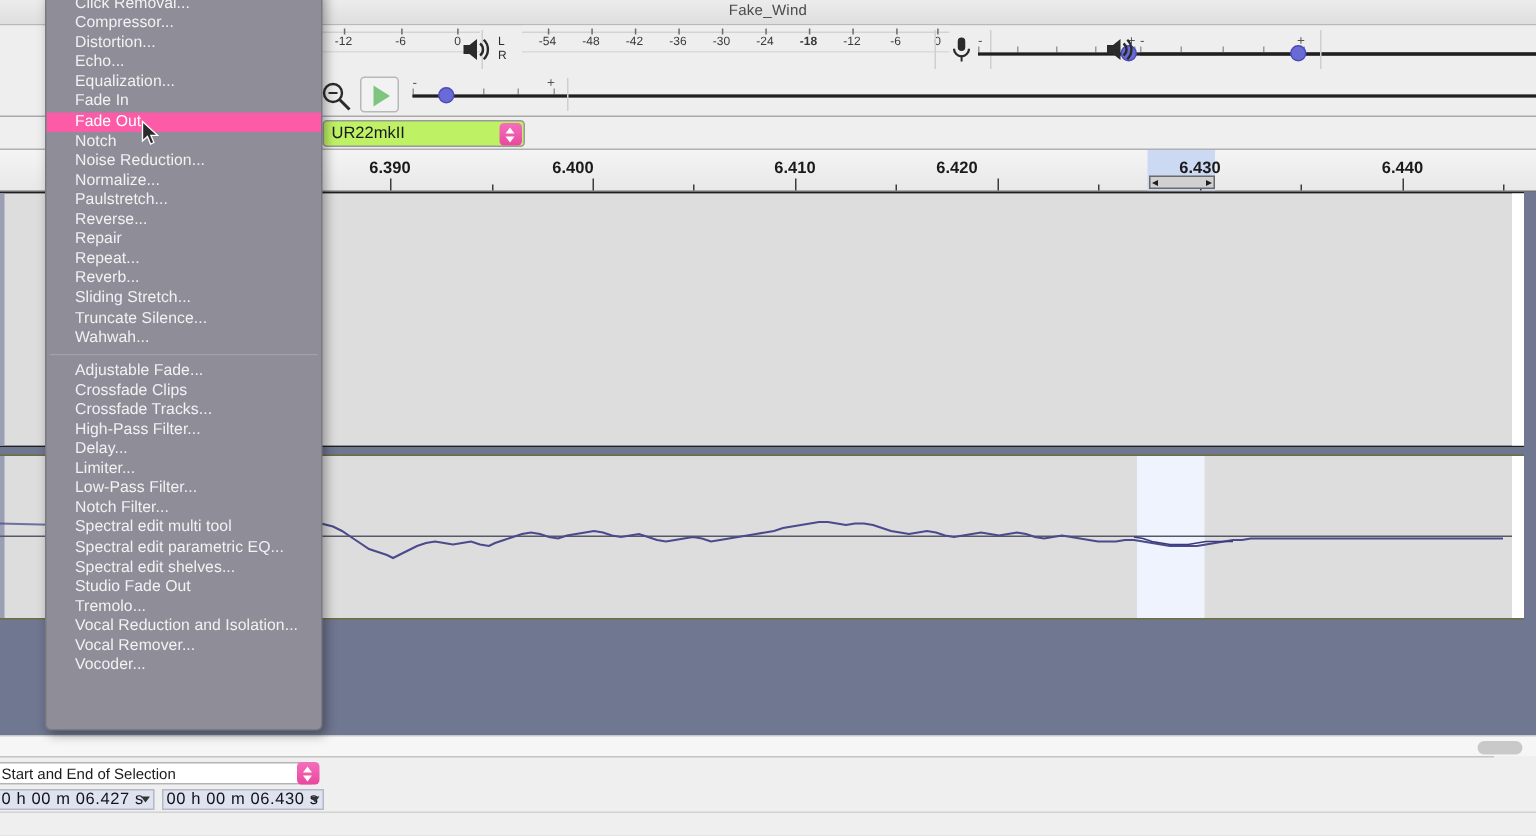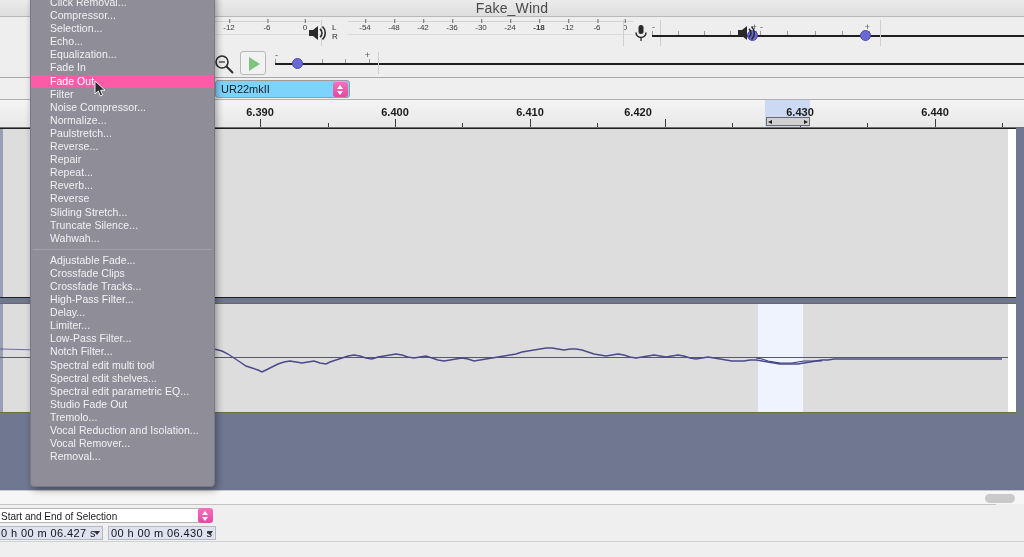--- a/index.html
+++ b/index.html
@@ -15,21 +15,21 @@
     background: #f0eff0;
   }
 
   
   .titlebar {
     position: absolute; left: 0; top: 0; width: 1024px; height: 17px;
     background: linear-gradient(#ececec, #dedede);
     border-bottom: 1px solid #b9b9b9;
   }
   .titlebar-text {
-    text-align: center; font-size: 14px; color: #4b4b4b;
+    text-align: center; font-size: 10px; color: #4b4b4b;
     line-height: 16px; letter-spacing: .2px;
   }
 
   
   .toolbar {
     position: absolute; left: 0; top: 17px; width: 1024px; height: 61px;
     background: #efeeef;
     border-bottom: 1px solid #a9a9a9;
   }
 
@@ -108,21 +108,21 @@
   }
 
   
   .devicebar {
     position: absolute; left: 0; top: 78px; width: 1024px; height: 22px;
     background: #f0eff0;
     border-bottom: 1px solid #b0b0b0;
   }
   .devicefield {
     position: absolute; top: 2px; height: 18px;
-    background: #7dd3fc; border: 1px solid #9a9a9a; border-radius: 3px;
+    background: #bef264; border: 1px solid #9a9a9a; border-radius: 3px;
     font-size: 11px; color: #1b1b1b; line-height: 17px; padding-left: 5px;
   }
   .stepper {
     position: absolute; right: 1px; top: 1px; width: 15px; height: 15px;
     background: linear-gradient(#f56fbb, #e9479f);
     border-radius: 3px;
   }
   .stepper::before, .stepper::after {
     content: ""; position: absolute; left: 4px;
     width: 0; height: 0; border-left: 3.5px solid transparent;
@@ -416,21 +416,21 @@
     <div class="devicefield" style="left:215px; width:135px;">
       <span>UR22mkII</span>
       <span class="stepper"></span>
     </div>
   </div>
 
   <div class="ruler">
     <div class="ruler-sel" style="left:765px; width:45px;"></div>
 
     <span class="ruler-label" style="left:260px;">6.390</span>
-    <span class="ruler-label" style="left:395px;">6.400</span>
+    <span class="ruler-label" style="left:382px;">6.400</span>
     <span class="ruler-label" style="left:530px;">6.410</span>
     <span class="ruler-label" style="left:638px;">6.420</span>
     <span class="ruler-label" style="left:800px;">6.430</span>
     <span class="ruler-label" style="left:935px;">6.440</span>
 
     <i class="ruler-tick major" style="left:260px;"></i>
     <i class="ruler-tick minor" style="left:328px;"></i>
     <i class="ruler-tick major" style="left:395px;"></i>
     <i class="ruler-tick minor" style="left:462px;"></i>
     <i class="ruler-tick major" style="left:530px;"></i>
@@ -488,56 +488,55 @@
       <span class="caret"></span>
     </div>
   </div>
 
   <div class="statusbar"></div>
 
   <div class="menu">
     <div id="menu-g1">
         <div class="menu-item">Click Removal...</div>
         <div class="menu-item">Compressor...</div>
-        <div class="menu-item">Selection...</div>
+        <div class="menu-item">Distortion...</div>
         <div class="menu-item">Echo...</div>
         <div class="menu-item">Equalization...</div>
         <div class="menu-item">Fade In</div>
         <div class="menu-item sel">Fade Out</div>
-        <div class="menu-item">Filter</div>
-        <div class="menu-item">Noise Compressor...</div>
+        <div class="menu-item">Notch</div>
+        <div class="menu-item">Noise Reduction...</div>
         <div class="menu-item">Normalize...</div>
         <div class="menu-item">Paulstretch...</div>
         <div class="menu-item">Reverse...</div>
         <div class="menu-item">Repair</div>
         <div class="menu-item">Repeat...</div>
         <div class="menu-item">Reverb...</div>
-        <div class="menu-item">Reverse</div>
         <div class="menu-item">Sliding Stretch...</div>
         <div class="menu-item">Truncate Silence...</div>
         <div class="menu-item">Wahwah...</div>
       </div>
     <div class="menu-sep"></div>
     <div id="menu-g2">
         <div class="menu-item">Adjustable Fade...</div>
         <div class="menu-item">Crossfade Clips</div>
         <div class="menu-item">Crossfade Tracks...</div>
         <div class="menu-item">High-Pass Filter...</div>
         <div class="menu-item">Delay...</div>
         <div class="menu-item">Limiter...</div>
         <div class="menu-item">Low-Pass Filter...</div>
         <div class="menu-item">Notch Filter...</div>
         <div class="menu-item">Spectral edit multi tool</div>
+        <div class="menu-item">Spectral edit parametric EQ...</div>
         <div class="menu-item">Spectral edit shelves...</div>
-        <div class="menu-item">Spectral edit parametric EQ...</div>
         <div class="menu-item">Studio Fade Out</div>
         <div class="menu-item">Tremolo...</div>
         <div class="menu-item">Vocal Reduction and Isolation...</div>
         <div class="menu-item">Vocal Remover...</div>
-        <div class="menu-item">Removal...</div>
+        <div class="menu-item">Vocoder...</div>
       </div>
   </div>
 
   <div class="cursor">
     <svg width="12" height="18" viewBox="0 0 12 18">
       <path d="M1 1 L1 14 L4.3 11 L6.4 16 L8.6 15 L6.6 10.3 L11 10.2 Z" fill="#2b2b2b" stroke="#ffffff" stroke-width="0.9"></path>
     </svg>
   </div>
 
 </div>

